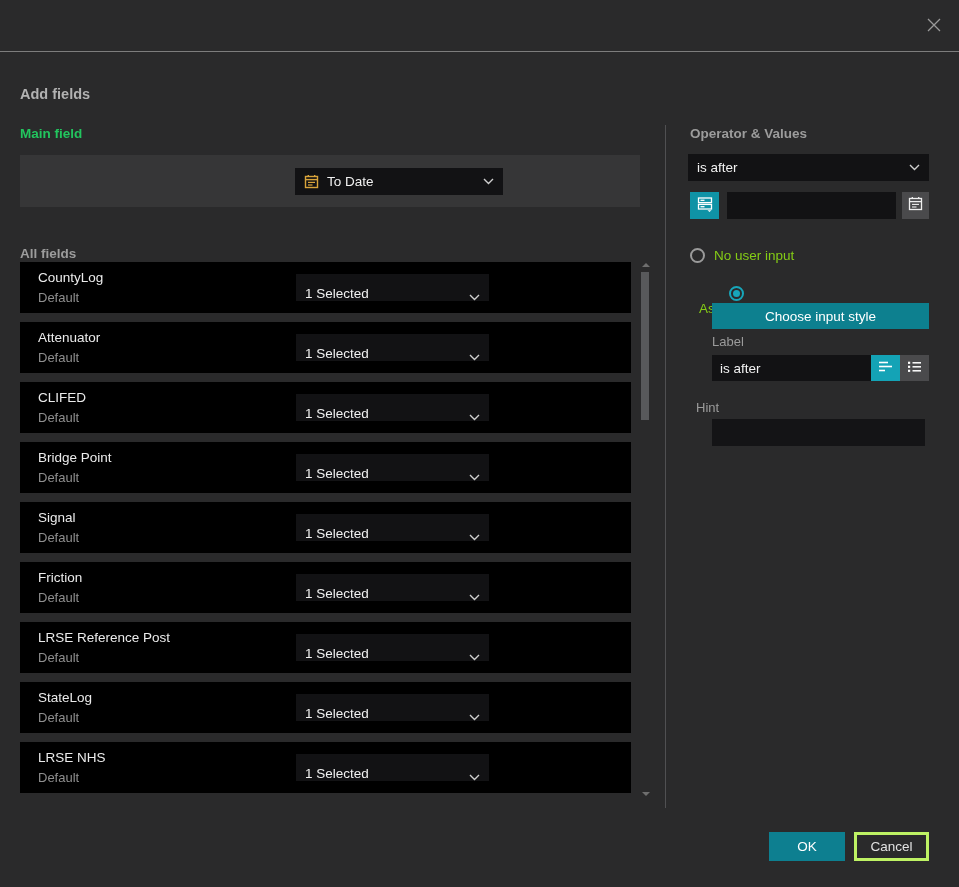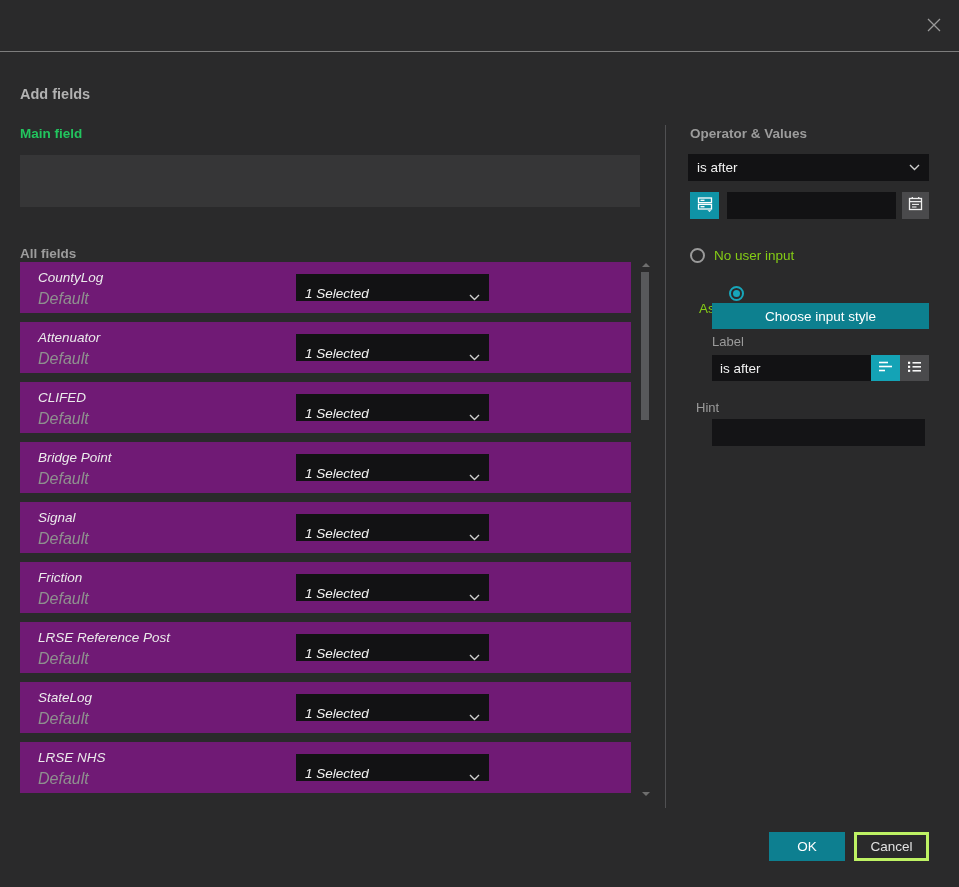--- a/index.html
+++ b/index.html
@@ -45,24 +45,24 @@
   .main-field-box {
     position:absolute; left:20px; top:155px; width:620px; height:52px;
     background:#363637;
   }
   .mf-sel1 { position:absolute; left:18px;  top:13px; width:245px; }
   .mf-sel2 { position:absolute; left:275px; top:13px; width:208px; }
   .cal-gold { margin-right:8px; display:flex; }
   
   .fields-list { position:absolute; left:20px; top:262px; width:611px; }
   .field-row {
-    position:relative; height:51px; background:#701a75; margin-bottom:9px;font-style:italic;
+    position:relative; height:51px; background:#000000; margin-bottom:9px;
   }
   .field-name { position:absolute; left:18px; top:8px;  font-size:13.5px; color:#ebebeb; }
-  .field-sub  { position:absolute; left:18px; top:28px; font-size:16px; color:#8f8f8f; }
+  .field-sub  { position:absolute; left:18px; top:28px; font-size:13px; color:#8f8f8f; }
   .field-sel  { position:absolute; left:276px; top:12px; width:193px;align-items:flex-end; }
   
   .scrollbar { position:absolute; left:640px; top:258px; width:11px; height:542px; }
   .sb-up {
     position:absolute; left:2px; top:5px; width:0; height:0;
     border-left:4px solid transparent; border-right:4px solid transparent;
     border-bottom:4px solid #6e6e6e;
   }
   .sb-down {
     position:absolute; left:2px; bottom:4px; width:0; height:0;
@@ -134,20 +134,38 @@
     </span>
   </div>
 </div>
 
 <div class="h-add">Add fields</div>
 <div class="h-main">Main field</div>
 <div class="h-all">All fields</div>
 <div class="h-opv">Operator &amp; Values</div>
 
 <div class="main-field-box">
+  <div class="sel mf-sel2">
+    <span class="cal-gold">
+      <svg width="15" height="15" viewBox="0 0 15 15">
+        <rect x="1.5" y="2.5" width="12" height="11" fill="none" stroke="#d9a43b" stroke-width="1.4"></rect>
+        <line x1="1.5" y1="5.6" x2="13.5" y2="5.6" stroke="#d9a43b" stroke-width="1.4"></line>
+        <line x1="4" y1="8.4" x2="11" y2="8.4" stroke="#d9a43b" stroke-width="1.2"></line>
+        <line x1="4" y1="11" x2="8.5" y2="11" stroke="#d9a43b" stroke-width="1.2"></line>
+        <line x1="4.3" y1="1" x2="4.3" y2="3" stroke="#d9a43b" stroke-width="1.4"></line>
+        <line x1="10.7" y1="1" x2="10.7" y2="3" stroke="#d9a43b" stroke-width="1.4"></line>
+      </svg>
+    </span>
+    <span class="dd-text">To Date</span>
+    <span class="chev">
+      <svg width="11" height="7" viewBox="0 0 11 7">
+          <path d="M1 1 L5.5 5.5 L10 1" stroke="#cfcfcf" stroke-width="1.4" fill="none"></path>
+        </svg>
+    </span>
+  </div>
 </div>
 
 <div class="fields-list">
   <div class="field-row">
     <div class="field-name">CountyLog</div>
     <div class="field-sub">Default</div>
     <div class="sel field-sel">
       <span class="dd-text">1 Selected</span>
       <span class="chev">
         <svg width="11" height="7" viewBox="0 0 11 7">

